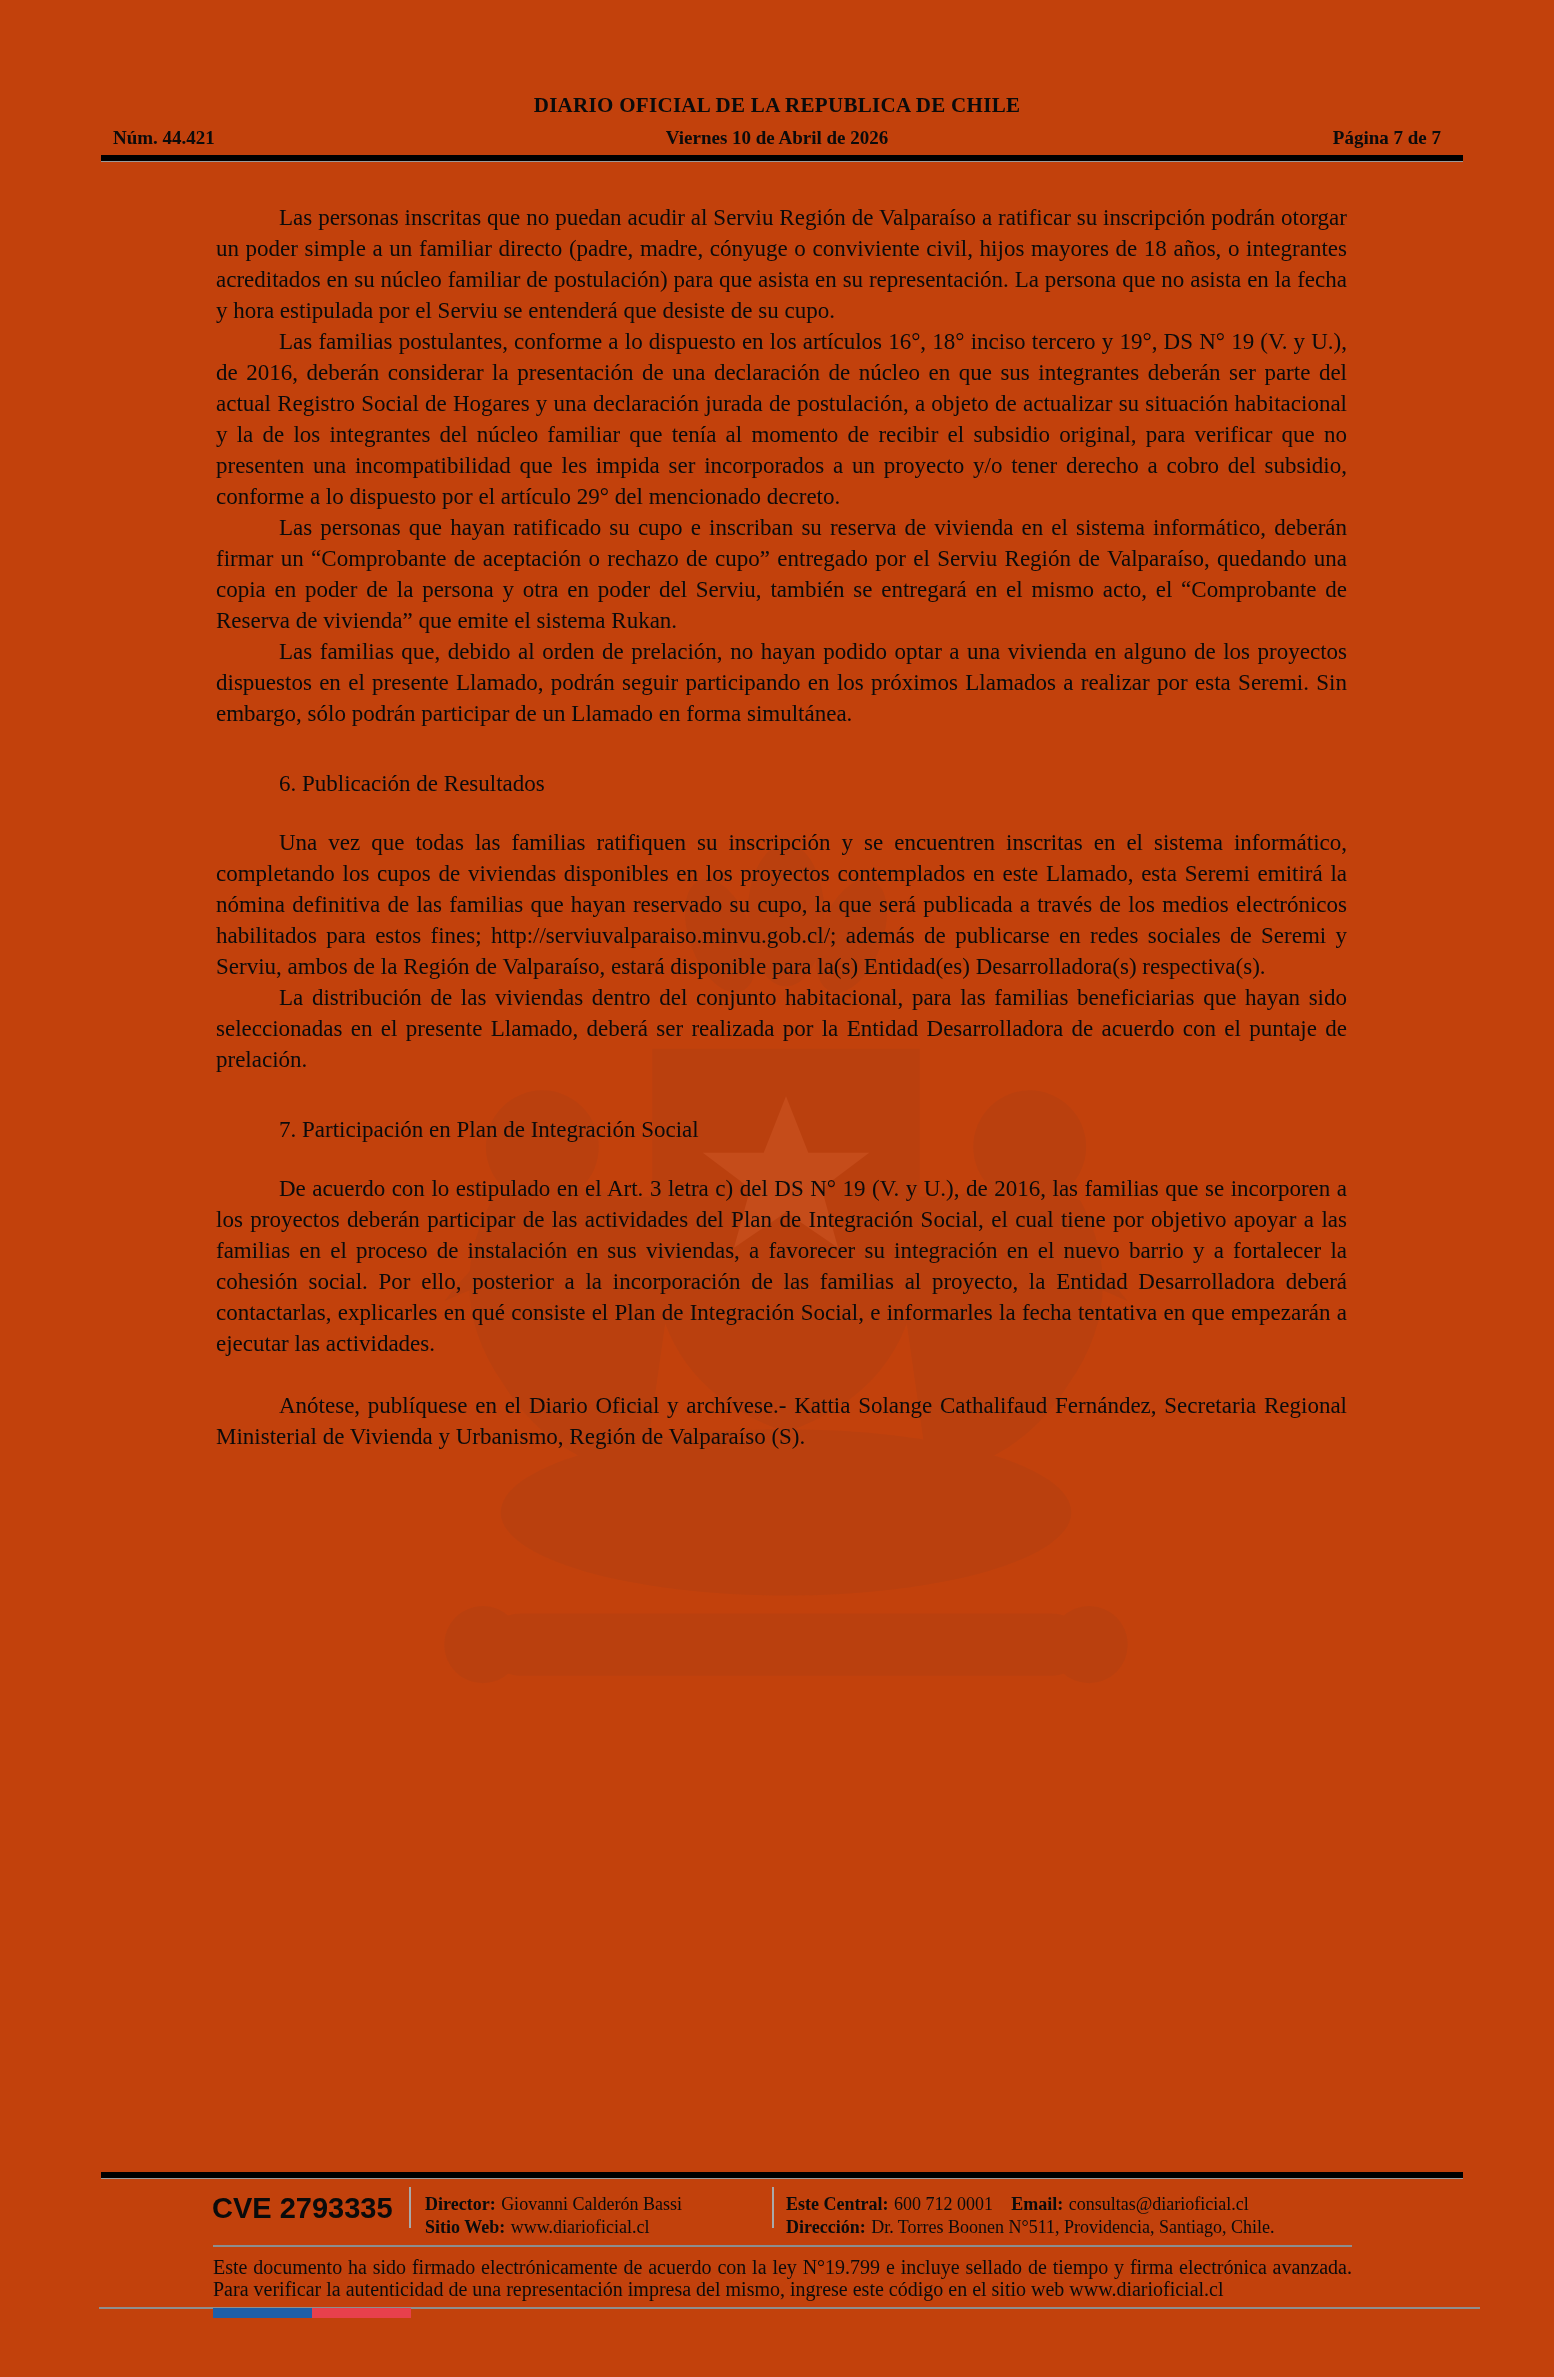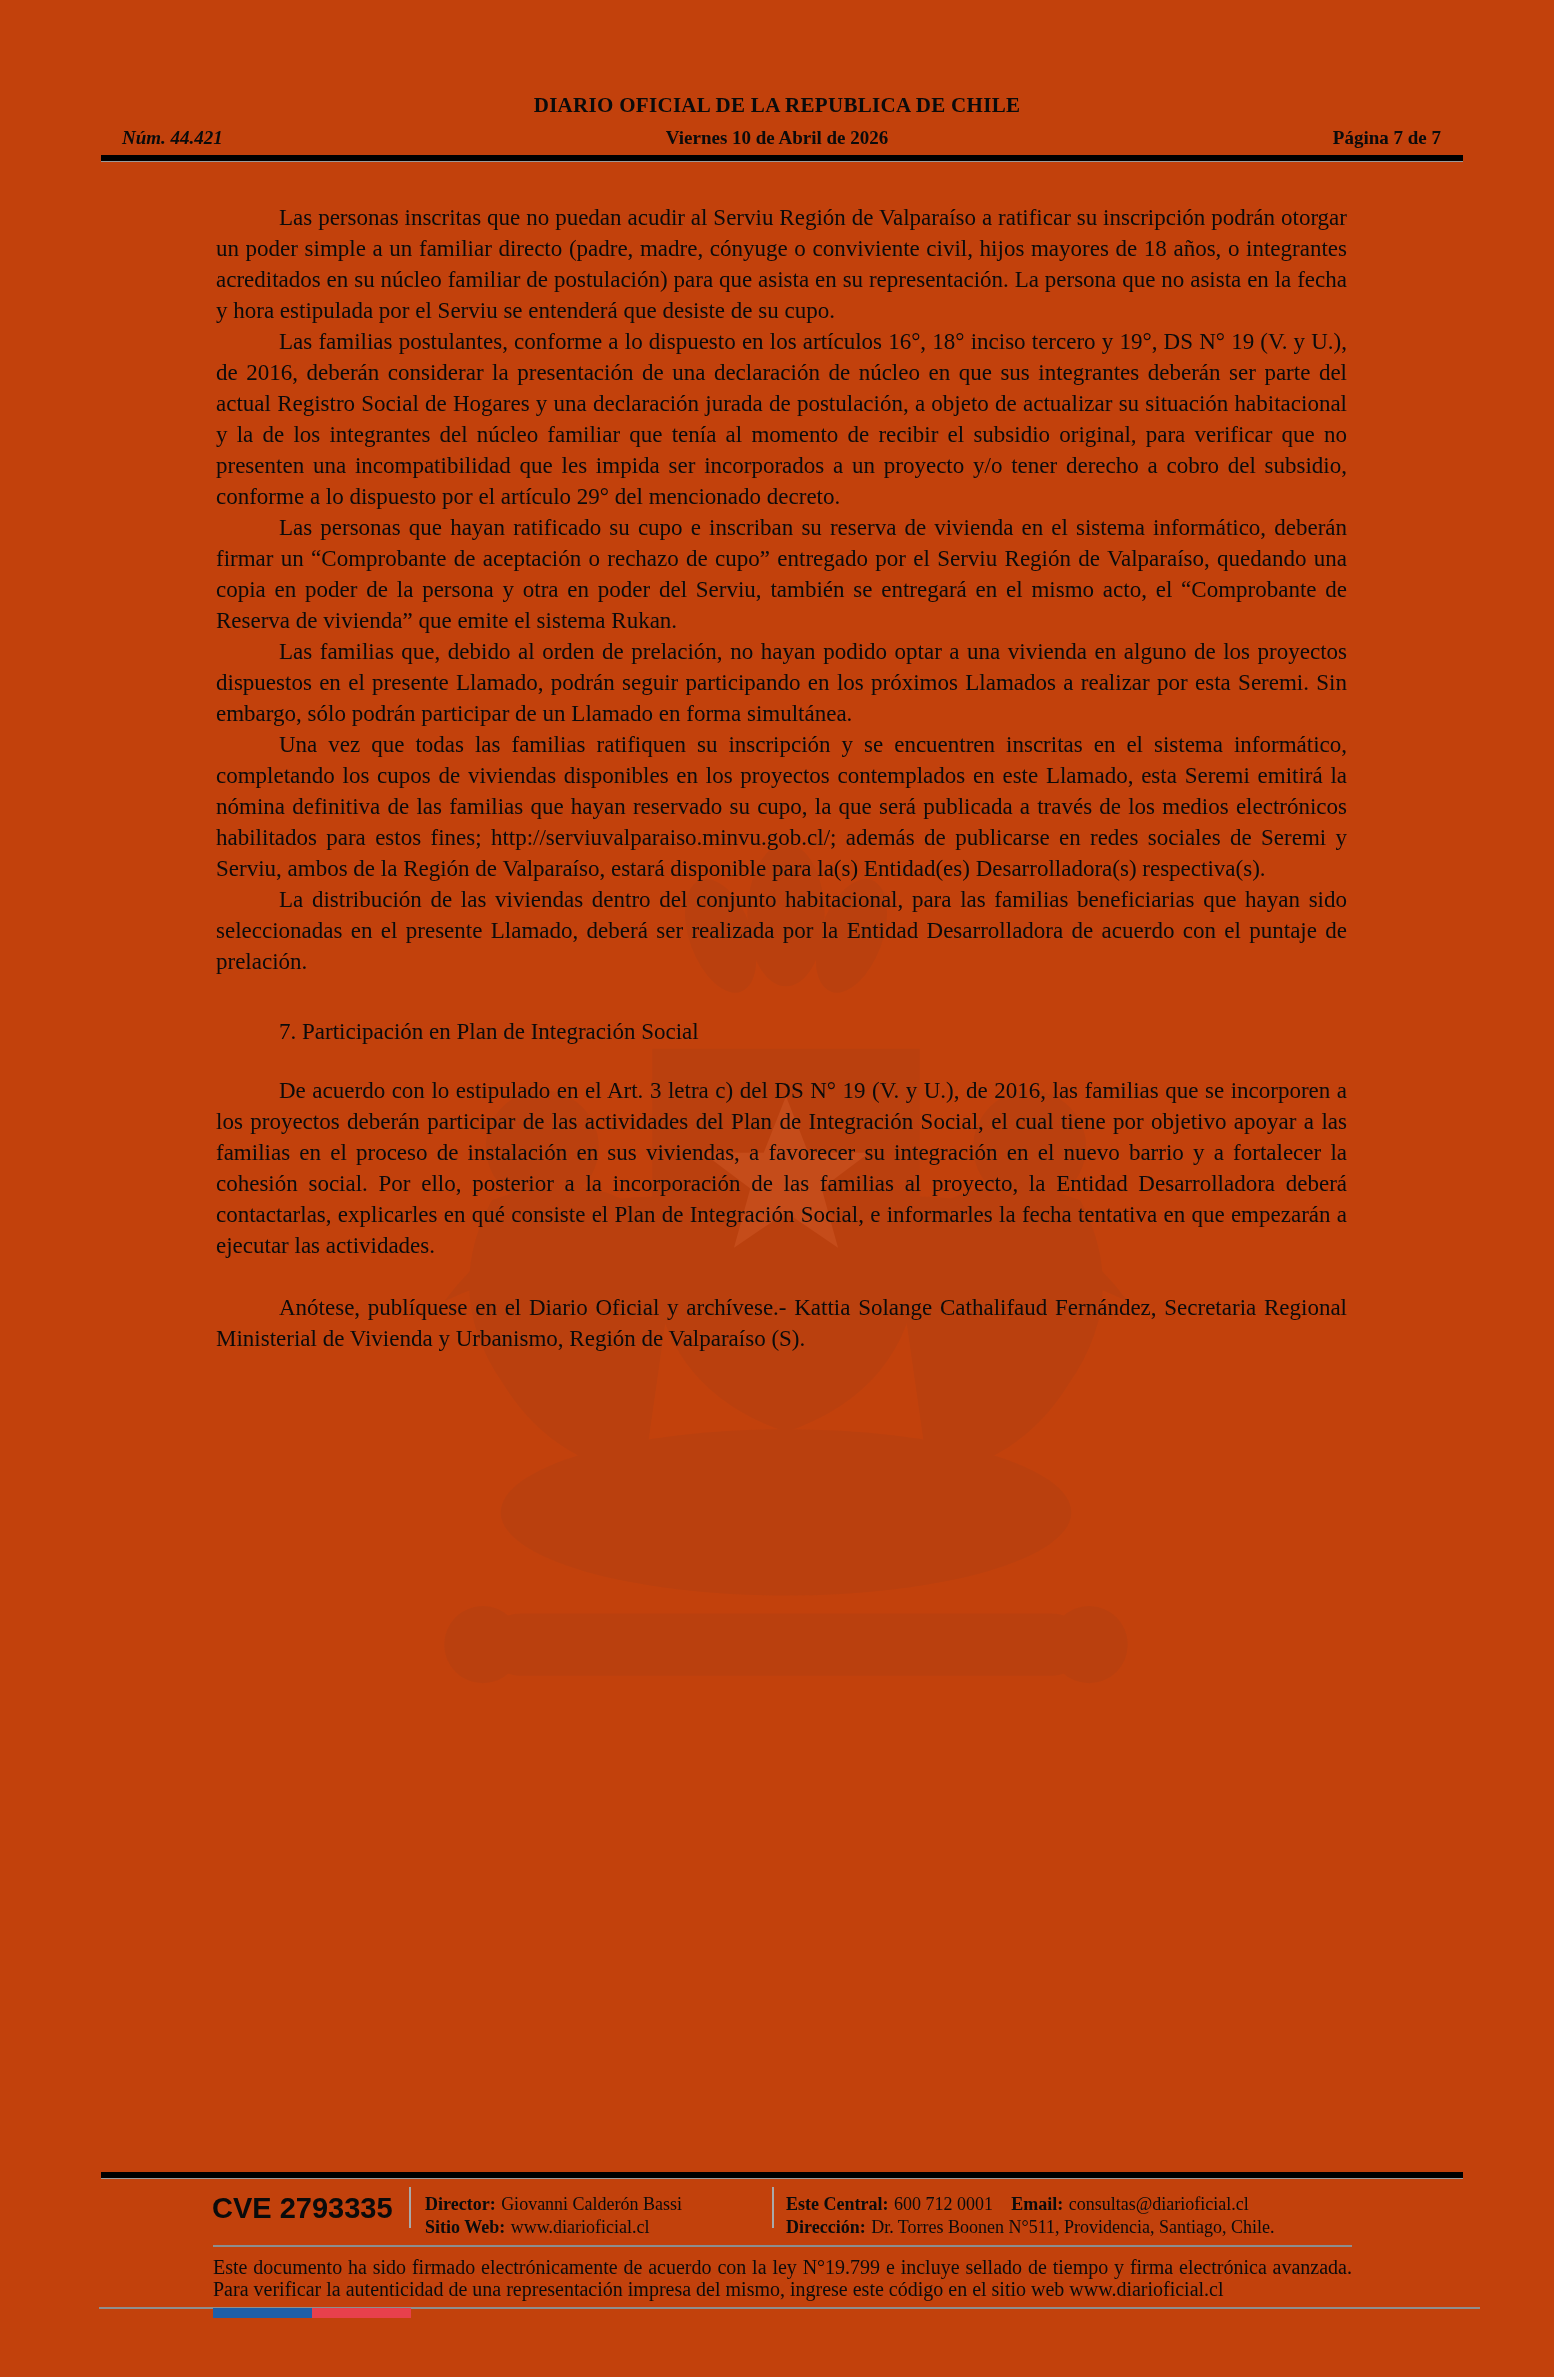--- a/index.html
+++ b/index.html
@@ -25,21 +25,21 @@
     pointer-events: none;
   }
 
   
   .header { position: absolute; left: 0; top: 0; width: 100%; z-index: 2; }
   .pub-title {
     position: absolute; left: 0; top: 93px; width: 100%;
     text-align: center; font-weight: bold; font-size: 21px; letter-spacing: 0.3px;
   }
   .header-row { position: absolute; left: 0; top: 127px; width: 100%; height: 25.6px; font-weight: bold; font-size: 19px; }
-  .issue-number { position: absolute; left: 122px; top: 0; font-style: italic; }
+  .issue-number { position: absolute; left: 113px; top: 0; }
   .edition-date { position: absolute; left: 0; top: 0; width: 100%; text-align: center; }
   .page-number  { position: absolute; right: 113px; top: 0; }
   .rule-black {
     position: absolute; left: 101px; width: 1362px; height: 5.5px;
     background: #000; border-bottom: 1.8px solid #9a9a9a;
   }
   .rule-header { top: 155px; }
 
   
   .content {
@@ -111,20 +111,21 @@
       <span class="page-number">Página 7 de 7</span>
     </div>
     <div class="rule-black rule-header"></div>
   </div>
 
   <main class="content">
     <p class="para">Las personas inscritas que no puedan acudir al Serviu Región de Valparaíso a ratificar su inscripción podrán otorgar un poder simple a un familiar directo (padre, madre, cónyuge o conviviente civil, hijos mayores de 18 años, o integrantes acreditados en su núcleo familiar de postulación) para que asista en su representación. La persona que no asista en la fecha y hora estipulada por el Serviu se entenderá que desiste de su cupo.</p>
     <p class="para">Las familias postulantes, conforme a lo dispuesto en los artículos 16°, 18° inciso tercero y 19°, DS N° 19 (V. y U.), de 2016, deberán considerar la presentación de una declaración de núcleo en que sus integrantes deberán ser parte del actual Registro Social de Hogares y una declaración jurada de postulación, a objeto de actualizar su situación habitacional y la de los integrantes del núcleo familiar que tenía al momento de recibir el subsidio original, para verificar que no presenten una incompatibilidad que les impida ser incorporados a un proyecto y/o tener derecho a cobro del subsidio, conforme a lo dispuesto por el artículo 29° del mencionado decreto.</p>
     <p class="para">Las personas que hayan ratificado su cupo e inscriban su reserva de vivienda en el sistema informático, deberán firmar un “Comprobante de aceptación o rechazo de cupo” entregado por el Serviu Región de Valparaíso, quedando una copia en poder de la persona y otra en poder del Serviu, también se entregará en el mismo acto, el “Comprobante de Reserva de vivienda” que emite el sistema Rukan.</p>
     <p class="para">Las familias que, debido al orden de prelación, no hayan podido optar a una vivienda en alguno de los proyectos dispuestos en el presente Llamado, podrán seguir participando en los próximos Llamados a realizar por esta Seremi. Sin embargo, sólo podrán participar de un Llamado en forma simultánea.</p>
+    <p class="heading">6. Publicación de Resultados</p>
     <p class="para">Una vez que todas las familias ratifiquen su inscripción y se encuentren inscritas en el sistema informático, completando los cupos de viviendas disponibles en los proyectos contemplados en este Llamado, esta Seremi emitirá la nómina definitiva de las familias que hayan reservado su cupo, la que será publicada a través de los medios electrónicos habilitados para estos fines; http://serviuvalparaiso.minvu.gob.cl/; además de publicarse en redes sociales de Seremi y Serviu, ambos de la Región de Valparaíso, estará disponible para la(s) Entidad(es) Desarrolladora(s) respectiva(s).</p>
     <p class="para">La distribución de las viviendas dentro del conjunto habitacional, para las familias beneficiarias que hayan sido seleccionadas en el presente Llamado, deberá ser realizada por la Entidad Desarrolladora de acuerdo con el puntaje de prelación.</p>
     <p class="heading">7. Participación en Plan de Integración Social</p>
     <p class="para">De acuerdo con lo estipulado en el Art. 3 letra c) del DS N° 19 (V. y U.), de 2016, las familias que se incorporen a los proyectos deberán participar de las actividades del Plan de Integración Social, el cual tiene por objetivo apoyar a las familias en el proceso de instalación en sus viviendas, a favorecer su integración en el nuevo barrio y a fortalecer la cohesión social. Por ello, posterior a la incorporación de las familias al proyecto, la Entidad Desarrolladora deberá contactarlas, explicarles en qué consiste el Plan de Integración Social, e informarles la fecha tentativa en que empezarán a ejecutar las actividades.</p>
     <p class="para closing">Anótese, publíquese en el Diario Oficial y archívese.- Kattia Solange Cathalifaud Fernández, Secretaria Regional Ministerial de Vivienda y Urbanismo, Región de Valparaíso (S).</p>
   </main>
 
   <div class="footer">
     <div class="rule-black rule-footer"></div>
 

